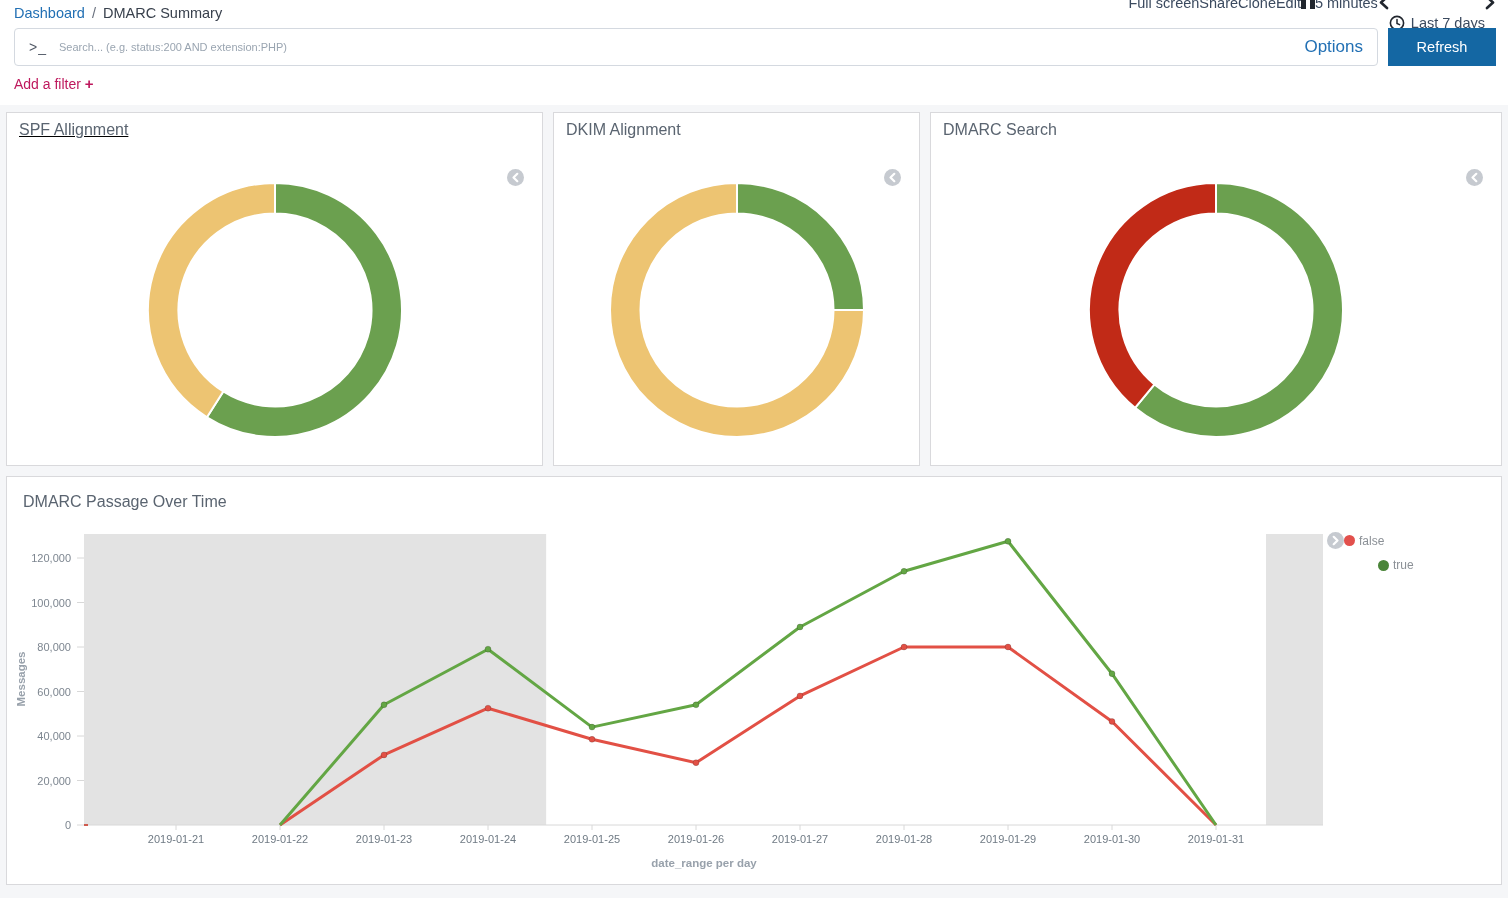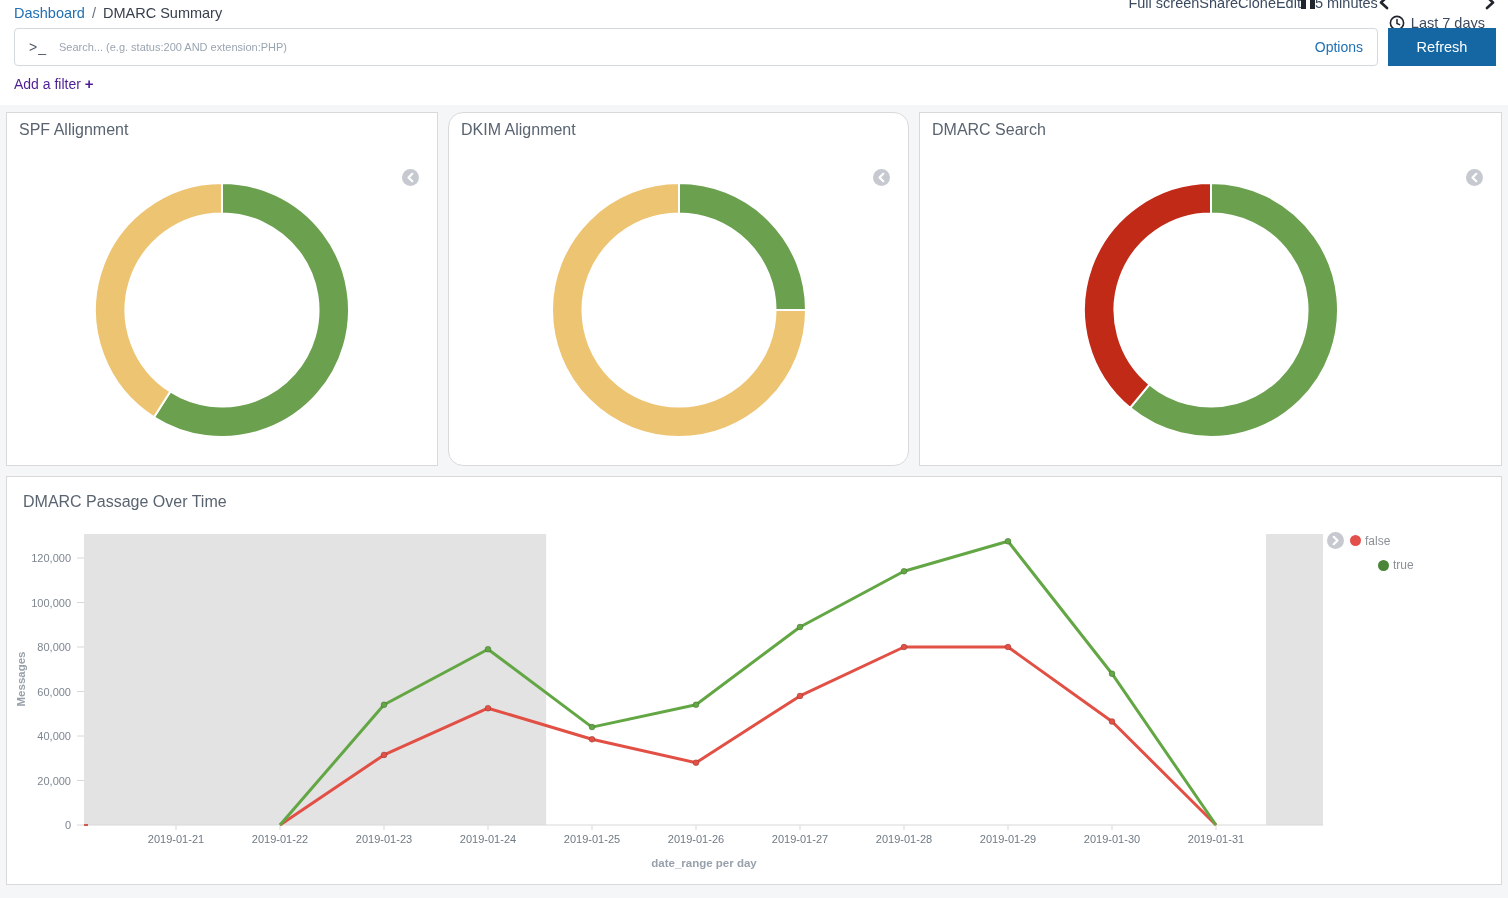--- a/index.html
+++ b/index.html
@@ -20,43 +20,43 @@
   .chev { display:inline-flex; align-items:center; cursor:pointer; }
   .timewidget { display:inline-flex; align-items:center; gap:6px; cursor:pointer;margin-top:20px; }
 
   .row2 { display:flex; align-items:stretch; gap:10px; padding:3px 12px 0 14px; }
   .searchbox { flex:1; height:38px; background:#fff; border:1px solid #d4d9e0; border-radius:4px;
     display:flex; align-items:center; padding:0 14px; }
   .prompt { color:#515966; font-size:14px; letter-spacing:1px; margin-right:12px; }
   .searchbox input { flex:1; border:none; outline:none; font-size:11px; color:#343741; background:transparent;
     font-family:"Liberation Sans","DejaVu Sans",sans-serif; }
   .searchbox input::placeholder { color:#9aa5b1; }
-  .options { color:#2270b4; font-size:14px; text-decoration:none; cursor:pointer; padding-left:12px; }
+  .options { color:#2270b4; font-size:17px; text-decoration:none; cursor:pointer; padding-left:12px; }
   .refresh { width:108px; height:38px; background:#1467a3; border:none; border-radius:0; color:#fff;
     font-size:14.5px; cursor:pointer; font-family:"Liberation Sans","DejaVu Sans",sans-serif; }
 
   .row3 { padding:9px 14px 10px; }
-  .row3 a { color:#4c1d95; font-size:14px; text-decoration:none; cursor:pointer; }
+  .row3 a { color:#be185d; font-size:14px; text-decoration:none; cursor:pointer; }
   .row3 .plus { font-weight:bold; font-size:15px; }
 
   
   .dash { padding:7px 6px 6px; }
   .prow { display:flex; gap:10px; }
   .panel { background:#fff; border:1px solid #d9d9dc; position:relative; }
   .panel h2 { font-size:16px; font-weight:400; color:#5a6470; padding:8px 0 0 12px; }
   .donut-panel { height:354px; }
-  .p1 { width:432px; } .p2 { width:461px;border-radius:15px; } .p3 { flex:1; }
+  .p1 { width:537px;text-decoration:underline; } .p2 { width:367px; } .p3 { flex:1; }
   .donut { position:absolute; top:67px; left:50%; transform:translateX(-50%); width:260px; height:260px; cursor:pointer; }
   .collapse { position:absolute; top:56px; right:18px; cursor:pointer; width:17px; height:17px; }
 
   .line-panel { height:409px; margin-top:10px; }
   .line-panel h2 { position:absolute; top:8px; left:4px; }
   #line-chart { position:absolute; left:0; top:0; }
   .legend { position:absolute; left:1320px; top:55px; font-size:12px; color:#8b9096; }
-  .legend .lrow { display:flex; align-items:center; gap:6px; margin-bottom:9px; }
+  .legend .lrow { display:flex; align-items:center; margin-bottom:9px; }
   .legend .litem { display:flex; align-items:center; gap:4px; cursor:pointer; }
   .legend .litem i { display:inline-block; width:11px; height:11px; border-radius:50%; }
   .legend .row2nd { margin-left:23px;padding-left:28px; }
   .ltoggle { cursor:pointer; width:17px; height:17px; }
 </style>
 </head>
 <body>
 
 <div class="page">
 

